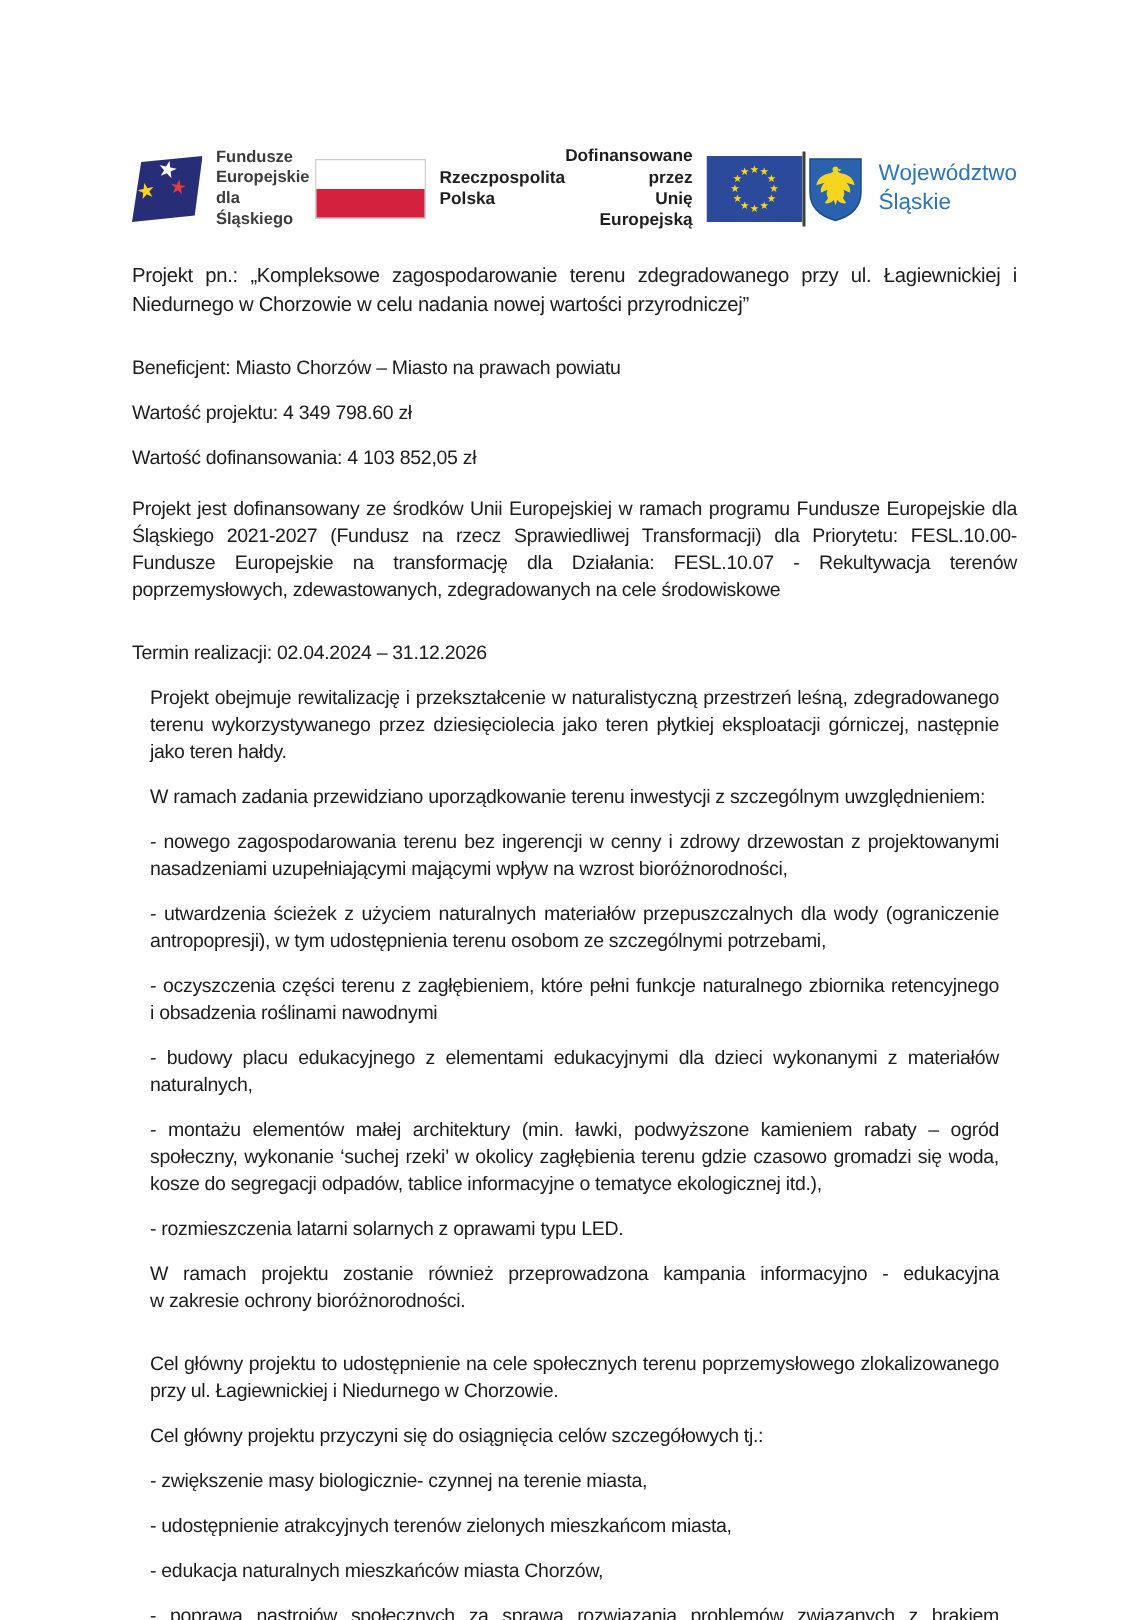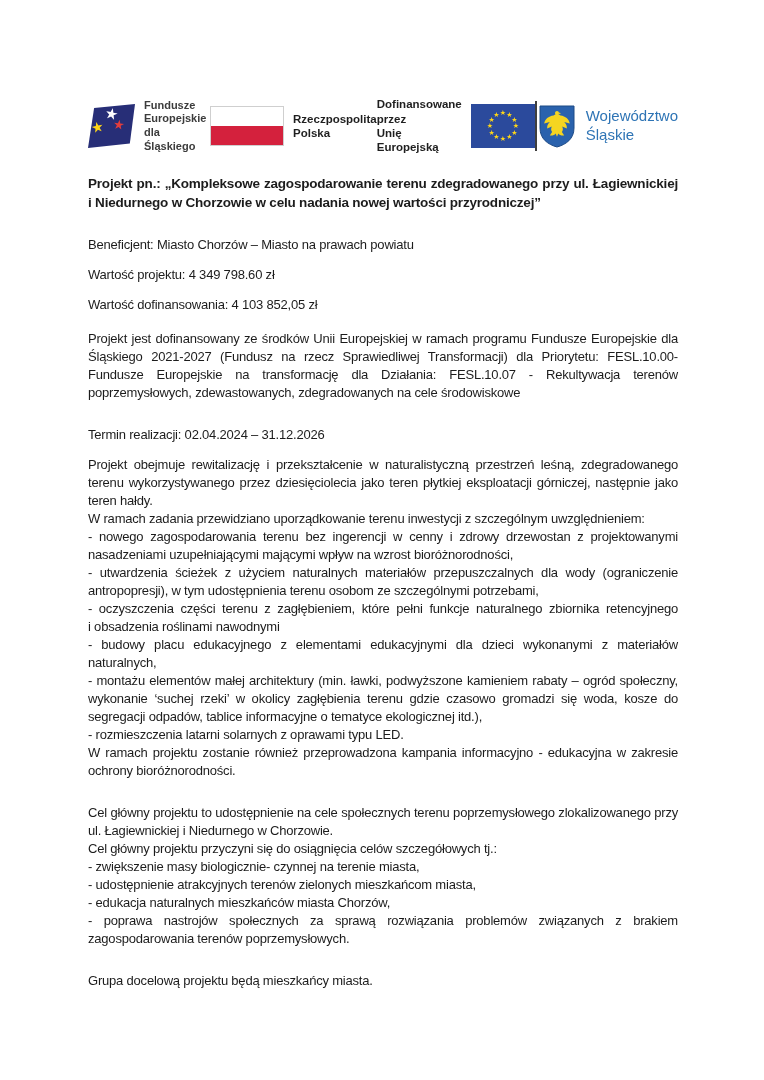--- a/index.html
+++ b/index.html
@@ -15,46 +15,46 @@
   }
   
   .logos{
     display:flex;align-items:center;justify-content:space-between;
     height:52px;margin-bottom:22px;
   }
   .logo{display:flex;align-items:center;gap:9px;}
   .ltxt{display:flex;flex-direction:column;line-height:1.25;}
   .fe-txt{font-size:11px;font-weight:bold;color:#3c3c3c;align-items:center;}
   .pl-txt{font-size:11.5px;font-weight:bold;color:#1f1f1f;}
-  .eu-txt{font-size:11.5px;font-weight:bold;color:#1f1f1f;text-align:left;}
+  .eu-txt{font-size:11.5px;font-weight:bold;color:#1f1f1f;text-align:right;}
   .sl-txt{font-size:15px;color:var(--slaskie-text,#2e74b5);}
   .fe-flag{
     position:relative;width:47px;height:44px;
     background:var(--fe-navy,#272e77);
     clip-path:polygon(13% 9%, 100% 0%, 89% 90%, 0% 100%);
     flex:0 0 auto;
   }
   .star{position:absolute;line-height:1;display:block;}
   .s-white{left:17px;top:2px;color:#ffffff;font-size:15px;transform:rotate(12deg);}
   .s-yellow{left:3px;top:16px;color:var(--star-yellow,#ffd617);font-size:14px;transform:rotate(-12deg);}
   .s-red{left:25px;top:14px;color:var(--star-red,#e23d3d);font-size:13px;transform:rotate(8deg);}
   .pl-flag{width:74px;height:40px;border:1px solid #cfcfcf;box-sizing:border-box;flex:0 0 auto;}
   .pl-top{height:50%;background:#ffffff;}
   .pl-bot{height:50%;background:var(--poland-red,#d4213d);}
   .eu-flag{flex:0 0 auto;display:block;}
   .vdivider{width:2px;height:50px;background:#3f3f3f;flex:0 0 auto;}
   .shield{flex:0 0 auto;display:block;}
   
   .content{font-size:13px;line-height:18px;letter-spacing:-0.2px;}
   .just{text-align:justify;}
-  .title{margin:0 0 24px;font-weight:bold;font-size:13.5px;line-height:19px;}
+  .title{margin:0 0 24px;font-weight:normal;font-size:13.5px;line-height:19px;}
   .line{margin:0 0 12px;}
   .para{margin:16px 0 24px;}
   .block{margin:0 0 24px;}
-  .block > div{margin:0;}
+  .block > div{margin:12px;}
 </style>
 </head>
 <body>
 
 <div class="page">
 
   <header class="logos">
 
     <div class="logo">
       <div class="fe-flag">

